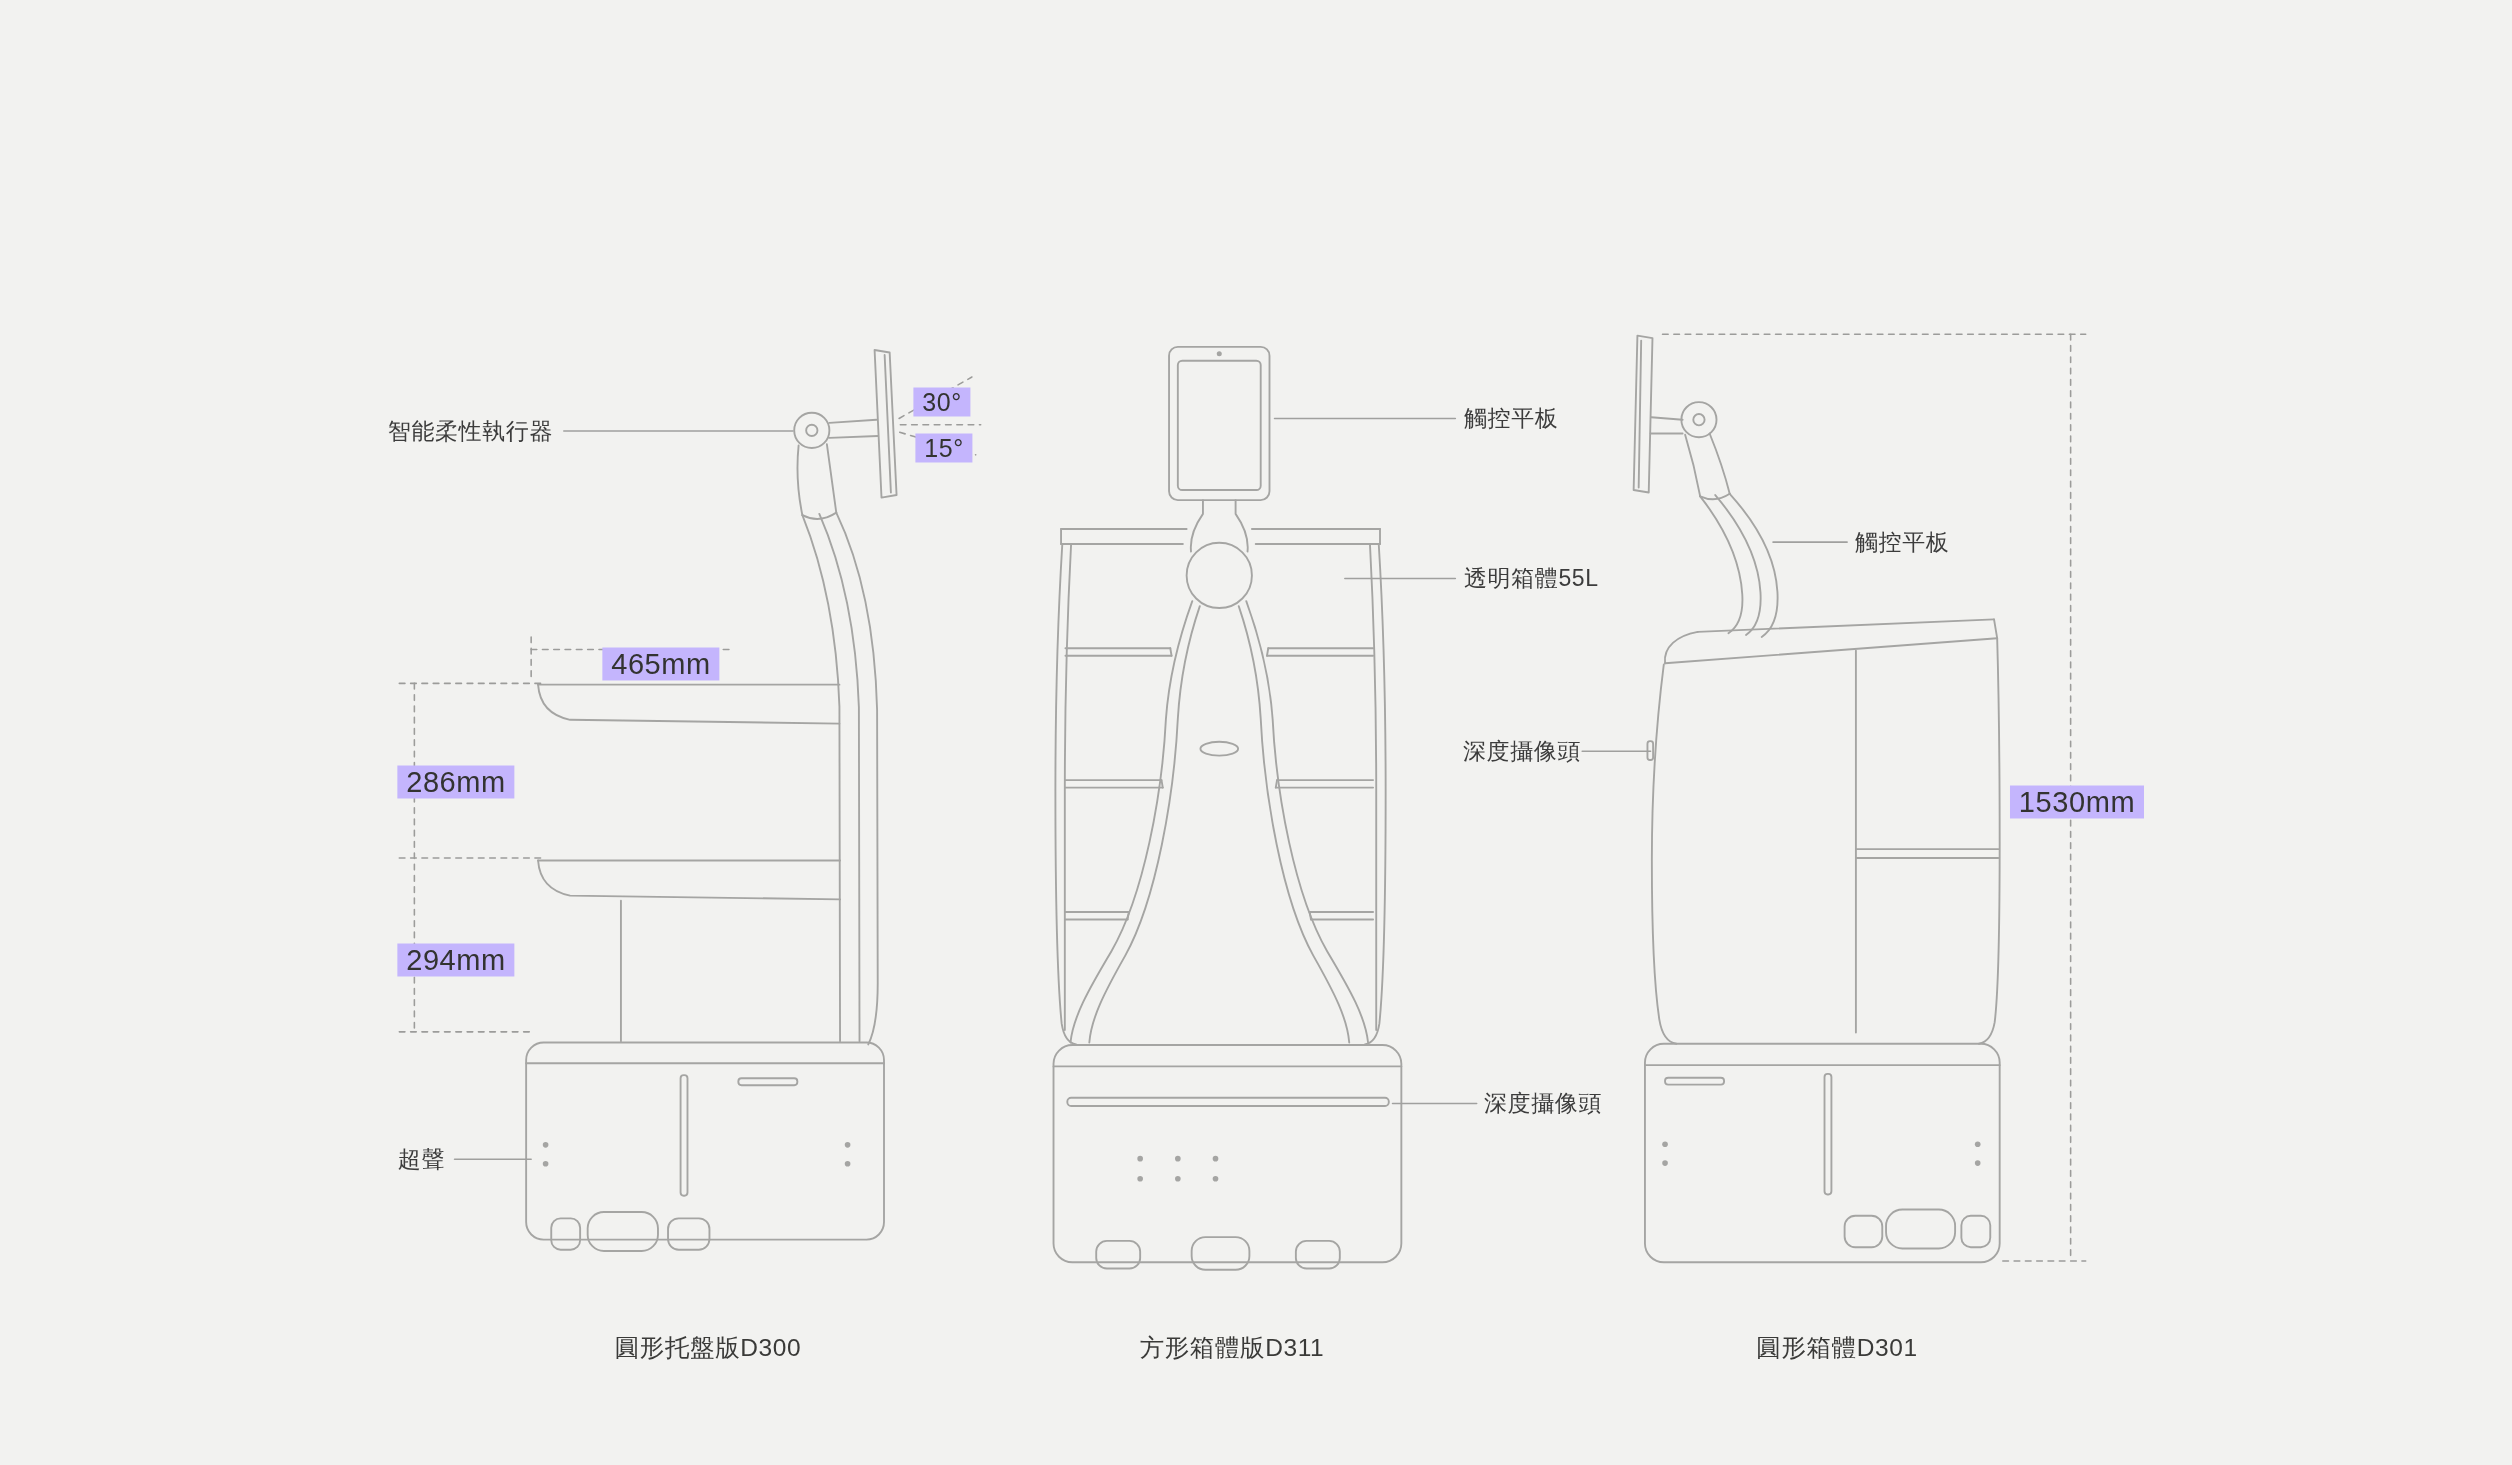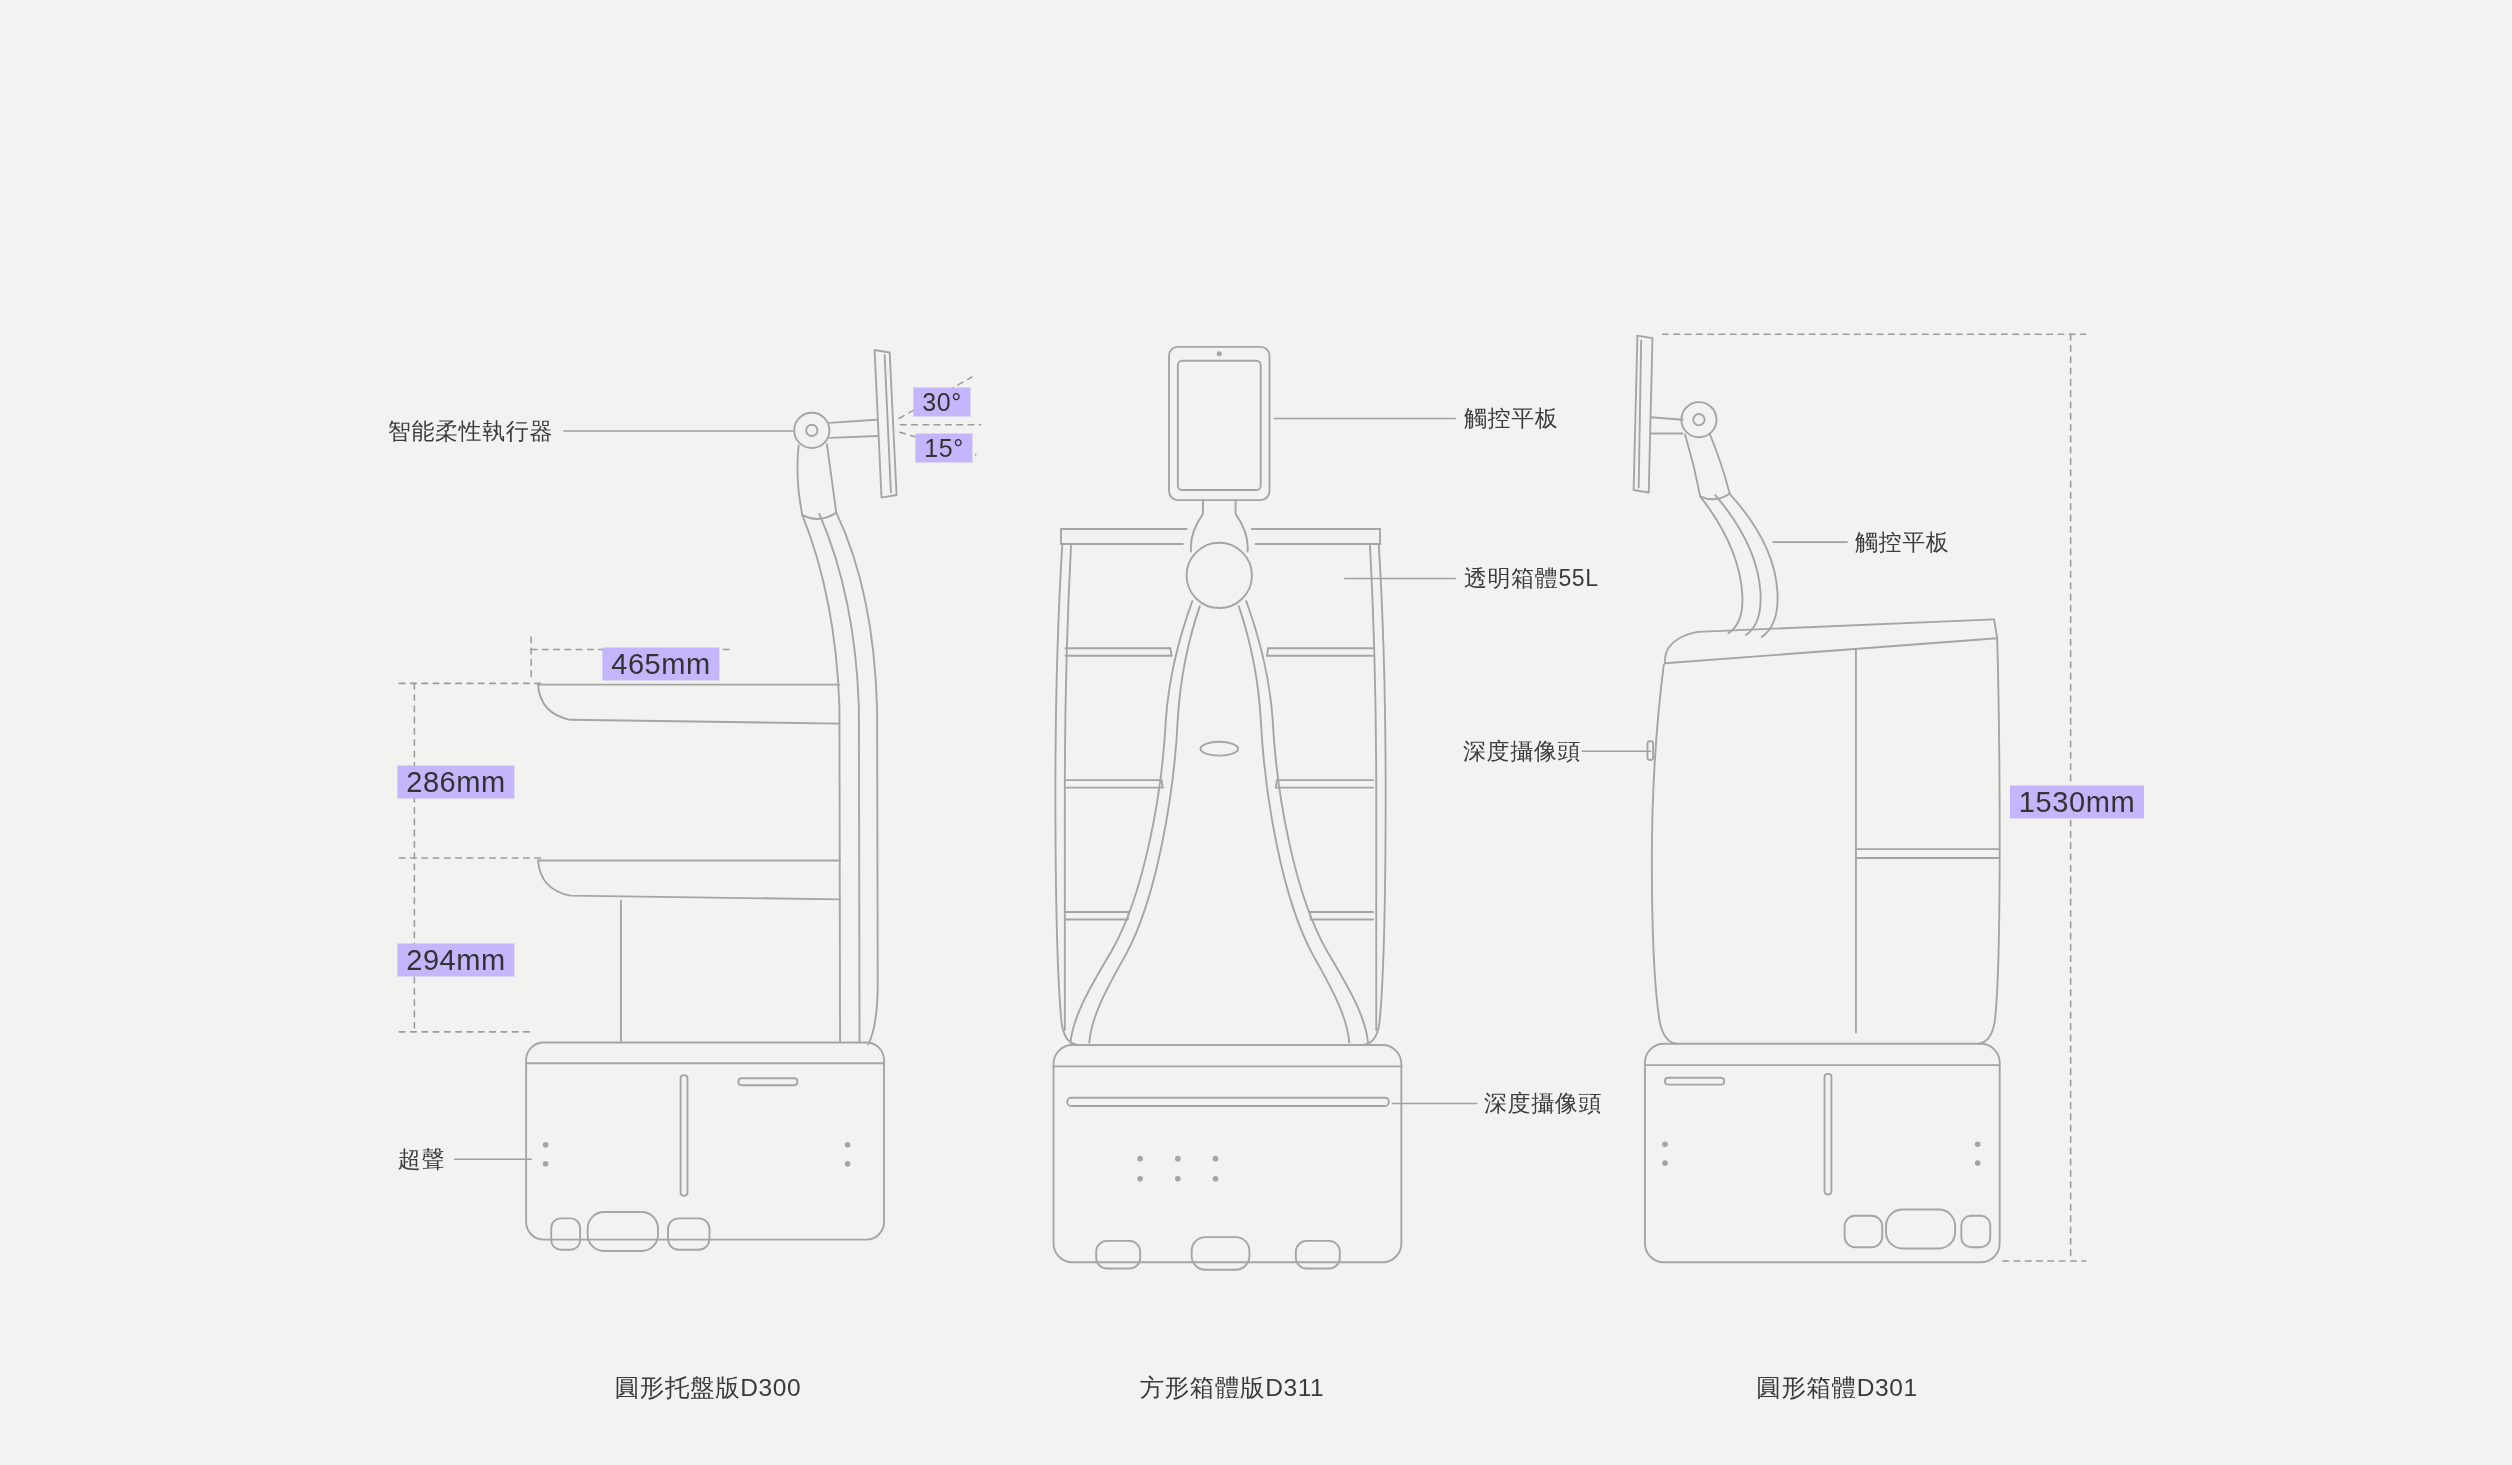--- a/index.html
+++ b/index.html
@@ -27,21 +27,21 @@
     white-space: nowrap;
     color: #3c3c3c;
     letter-spacing: 0.6px;
   }
   .anch-c { transform: translate(-50%, -50%); }
   .anch-l { transform: translate(0, -50%); }
   .anch-r { transform: translate(-100%, -50%); }
   .callout { font-size: 23px; text-align: right; }
   .dim     { font-size: 29px; color: #333331; margin-top: 16px; }
   .angle   { font-size: 25px; color: #333331; }
-  .caption { font-size: 24.5px; color: #3a3a38; margin-top: 40px; }
+  .caption { font-size: 24.5px; color: #3a3a38; }
   .bg      { background: #c4b5fd; padding: 0 8.8px; }
 
   
   .art    { stroke: #a5a5a3; stroke-width: 3;   fill: none; stroke-linecap: round; stroke-linejoin: round; }
   .leader { stroke: #a0a09e; stroke-width: 2.5; fill: none; stroke-linecap: round; }
   .dash   { stroke: #9c9c9a; stroke-width: 2.5; fill: none; stroke-linecap: round; stroke-dasharray: 9 9; }
   .dot    { fill: #a5a5a3; stroke: none; }
 </style>
 </head>
 <body>

